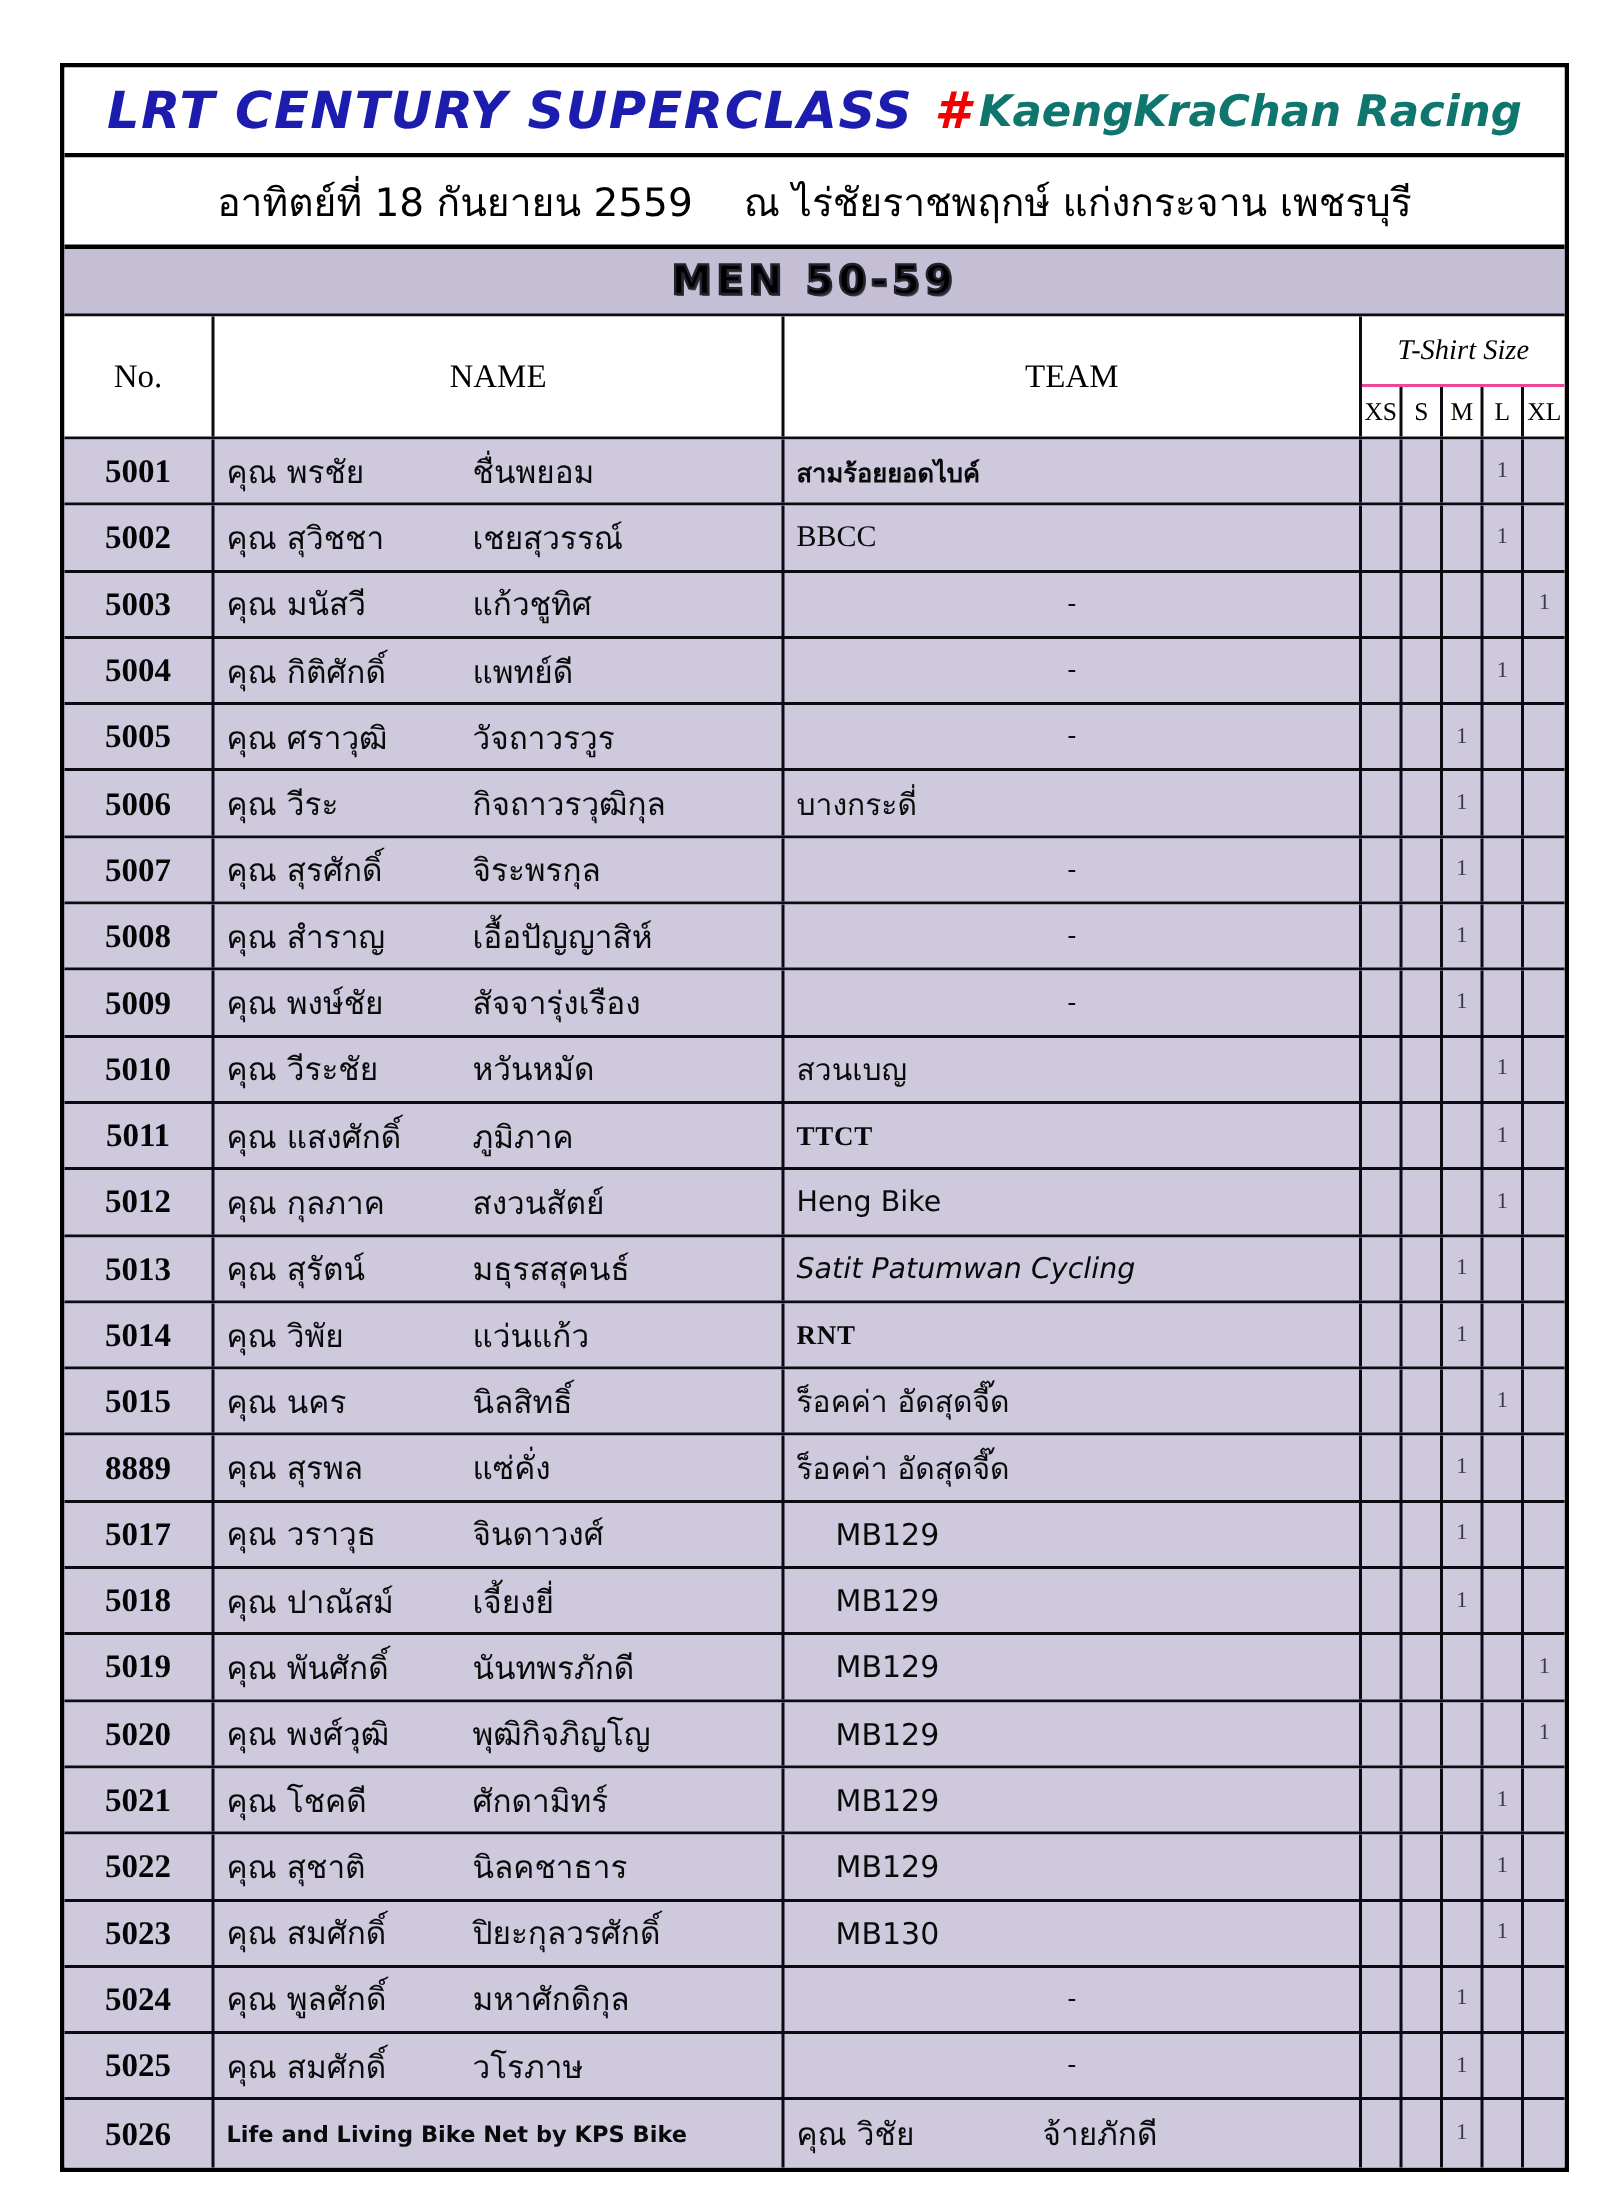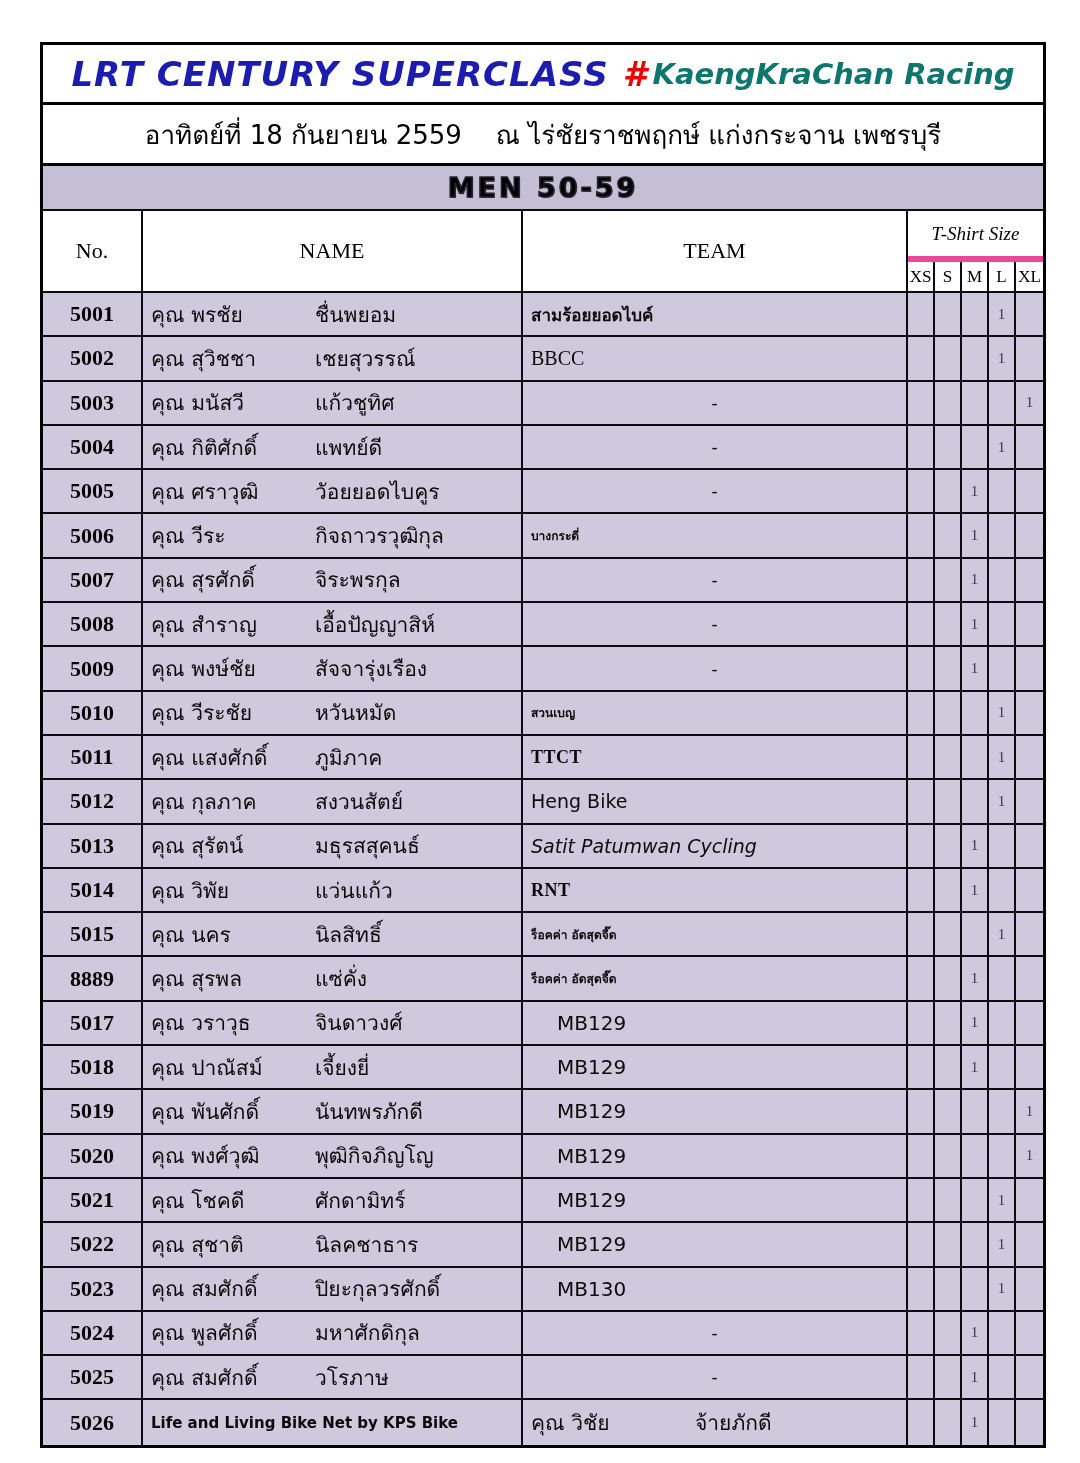--- a/index.html
+++ b/index.html
@@ -38,21 +38,21 @@
     display:grid; grid-template-columns:100px 380px 385px 1fr;
     height:82px; background:#fff; border-bottom:2px solid #0c0b12;
     font-family:"Liberation Serif", serif;
   }
   .th { display:flex; align-items:center; justify-content:center;
         font-size:22px; border-right:2px solid #0c0b12; }
   .h-shirt { display:flex; flex-direction:column; }
   .h-shirt-label { flex:0 0 45px; display:flex; align-items:center; justify-content:center;
         font-size:19px; font-style:italic; }
   .h-sizes { flex:1; display:grid; grid-template-columns:repeat(5,1fr);
-        border-top:6px solid #ec4899;text-align:center; }
+        border-top:2px solid #ec4899;text-align:center; }
   .h-size { display:flex; align-items:center; justify-content:center;
         font-size:17px; border-right:2px solid #0c0b12; }
   .h-size:last-child { border-right:none; }
   
   .row {
     display:grid; grid-template-columns:100px 380px 385px repeat(5,27px);
     height:44.3px; background:#cfc9dd; border-bottom:2px solid #0c0b12;
   }
   .row:last-child { border-bottom:none; }
   .c { border-right:2px solid #0c0b12; display:flex; align-items:center; overflow:hidden; }
@@ -60,21 +60,21 @@
           font-weight:bold; font-size:22px; color:#050505; }
   .c-name { padding-left:8px; font-size:21px; color:#0a0a0a; }
   .c-name .first { width:164px; flex:0 0 164px; white-space:nowrap; }
   .c-name .last  { flex:1; white-space:nowrap; }
   .c-team { padding-left:8px; font-size:17px; color:#0a0a0a; }
   .c-size { justify-content:center; font-family:"Liberation Serif", serif;
             font-size:15px; color:#3a3846; }
   .c-size:last-child { border-right:none; }
   
   .t-thai-bold { font-weight:bold; font-size:17px; }
-  .t-thai { font-size:12px;font-weight:bold; }
+  .t-thai { font-size:20px; }
   .t-serif { font-family:"Liberation Serif", serif; font-size:20px; }
   .t-serif-bold { font-family:"Liberation Serif", serif; font-weight:bold;
                   font-size:18px; letter-spacing:.5px; }
   .t-sans { font-size:19px; }
   .t-italic { font-style:italic; font-size:19px; }
   .t-sans-bold { font-weight:normal; font-size:20px;padding-left:34px; }
   .t-sans-bold-small { font-weight:bold; font-size:15px; }
   .t-dash { justify-content:center; padding-left:0; font-size:17px; }
 </style>
 </head>
@@ -162,21 +162,21 @@
   <div class="c c-size"></div>
           <div class="c c-size"></div>
           <div class="c c-size"></div>
           <div class="c c-size">1</div>
           <div class="c c-size"></div>
         </div>
         <div class="row">
     <div class="c c-no">5005</div>
     <div class="c c-name">
       <span class="first">คุณ ศราวุฒิ</span>
-      <span class="last">วัอยยอดไบคูร</span>
+      <span class="last">วัจถาวรวูร</span>
     </div>
     <div class="c c-team t-dash">-</div>
   <div class="c c-size"></div>
           <div class="c c-size"></div>
           <div class="c c-size">1</div>
           <div class="c c-size"></div>
           <div class="c c-size"></div>
         </div>
         <div class="row">
     <div class="c c-no">5006</div>

